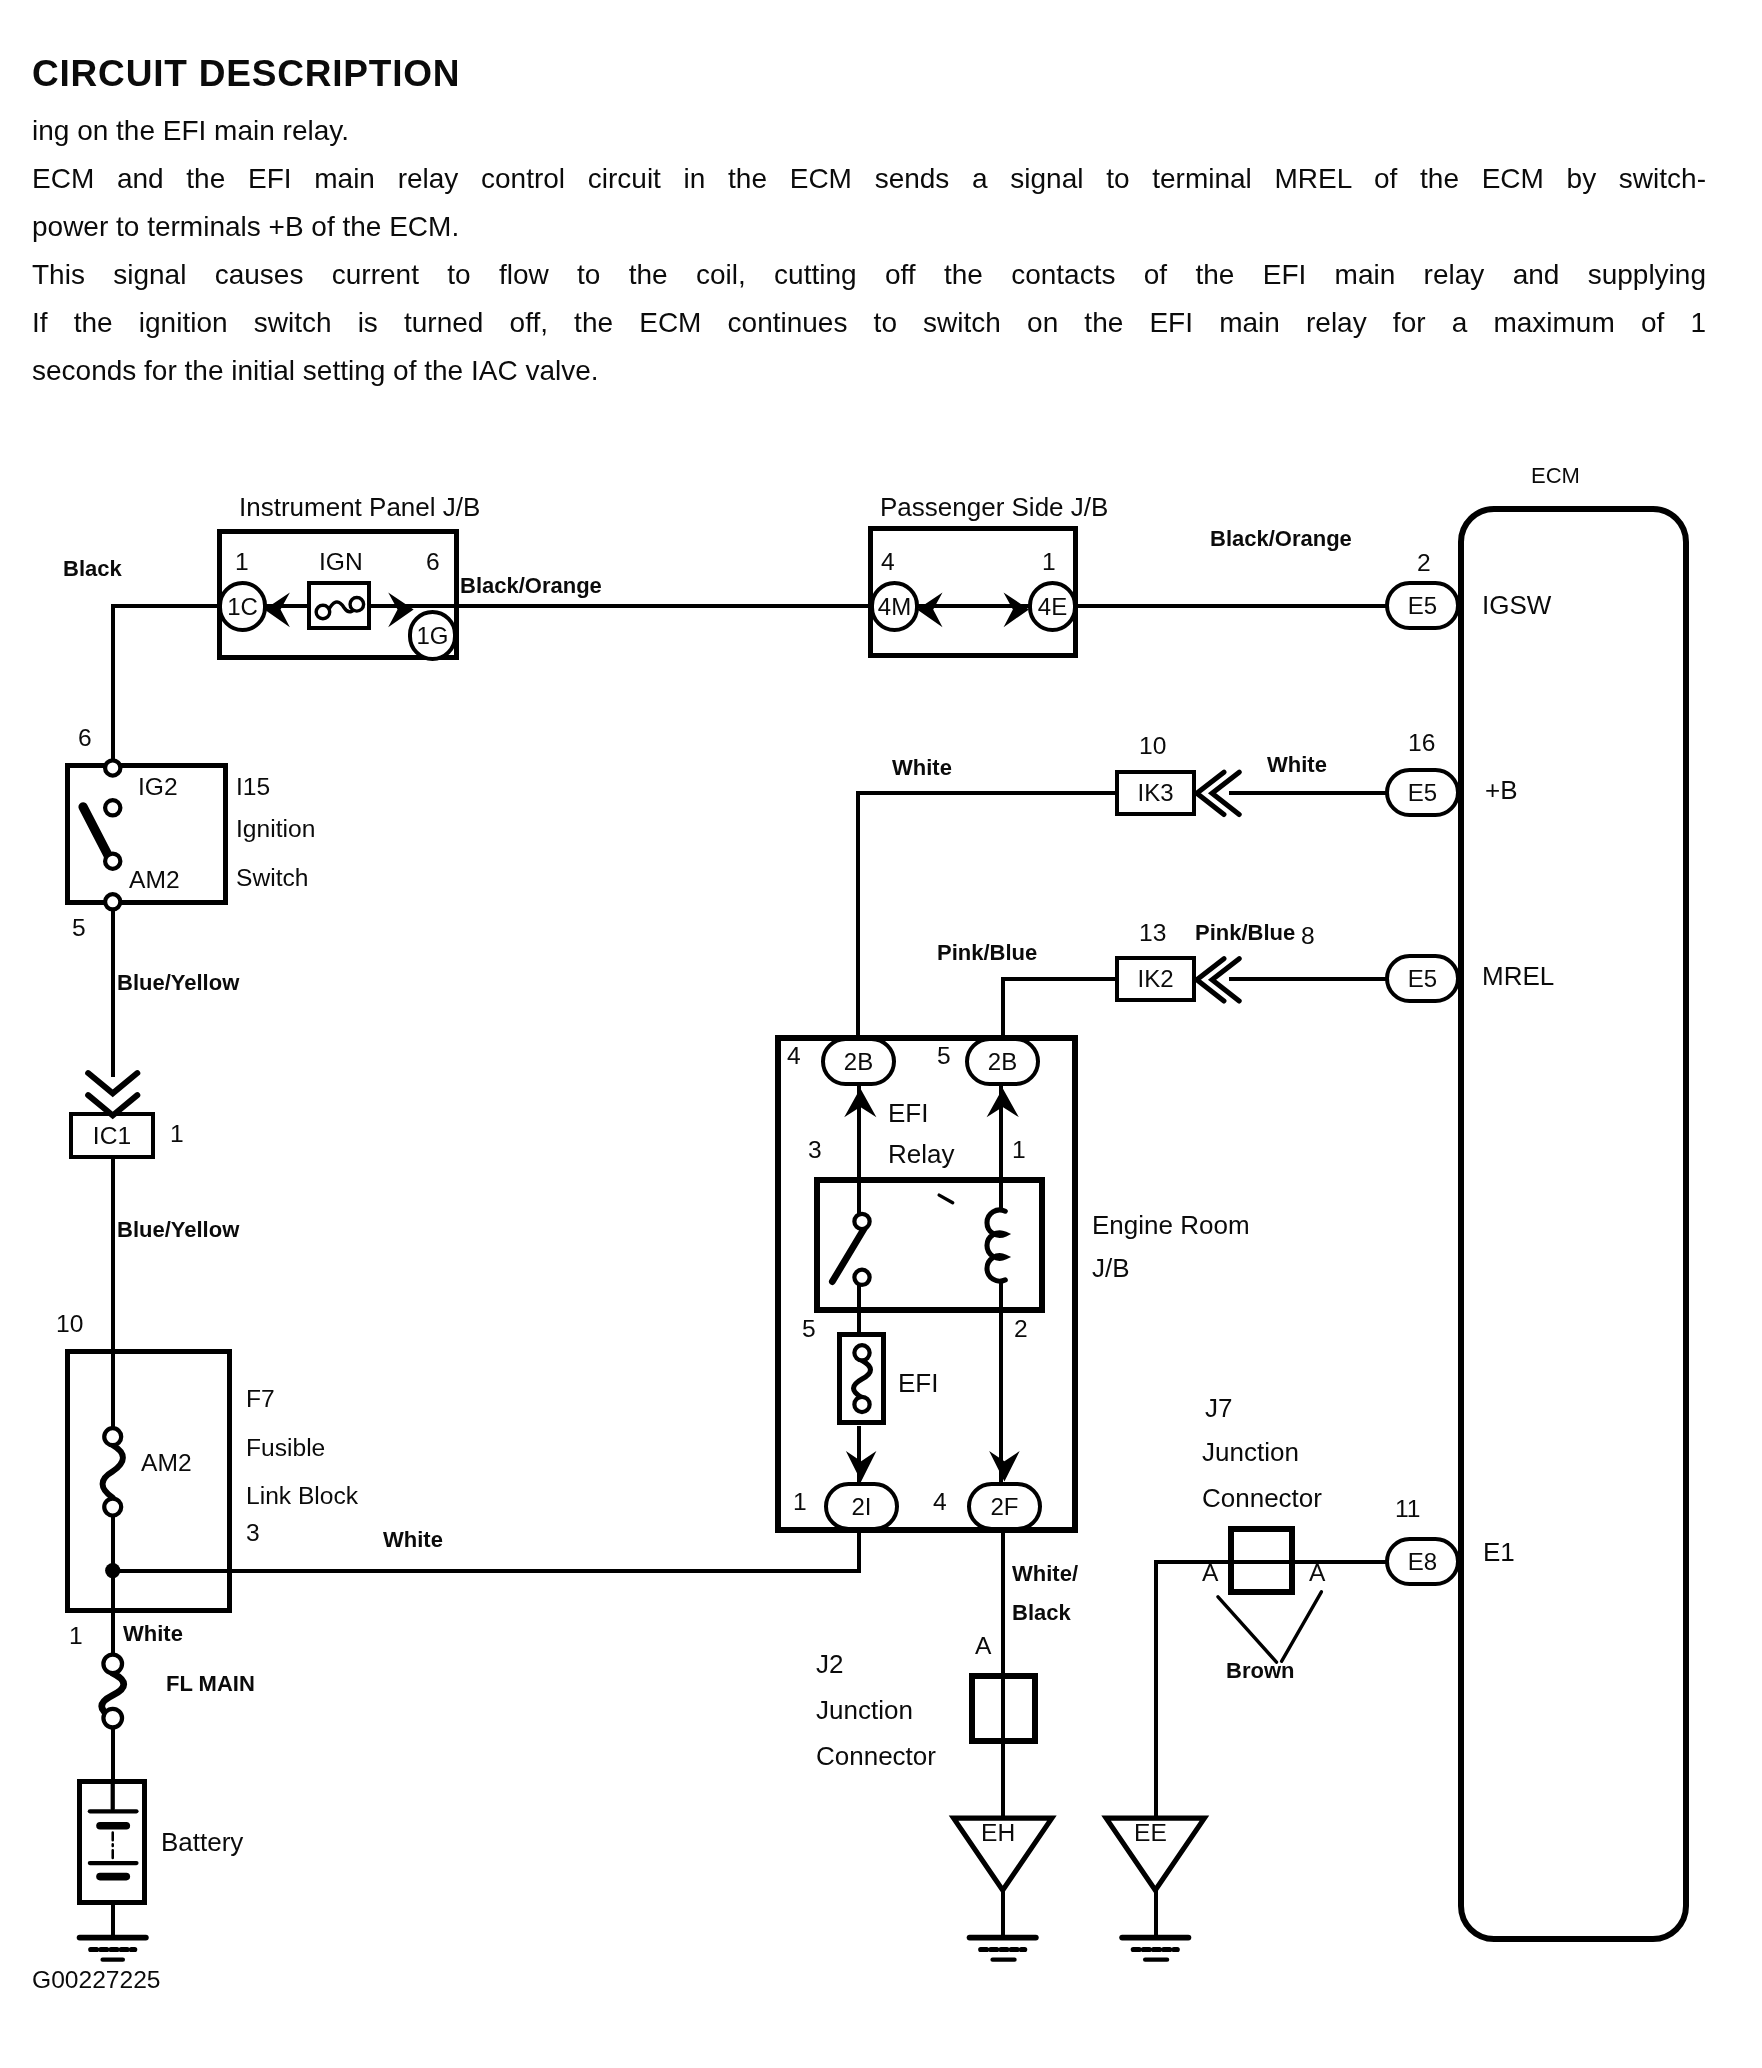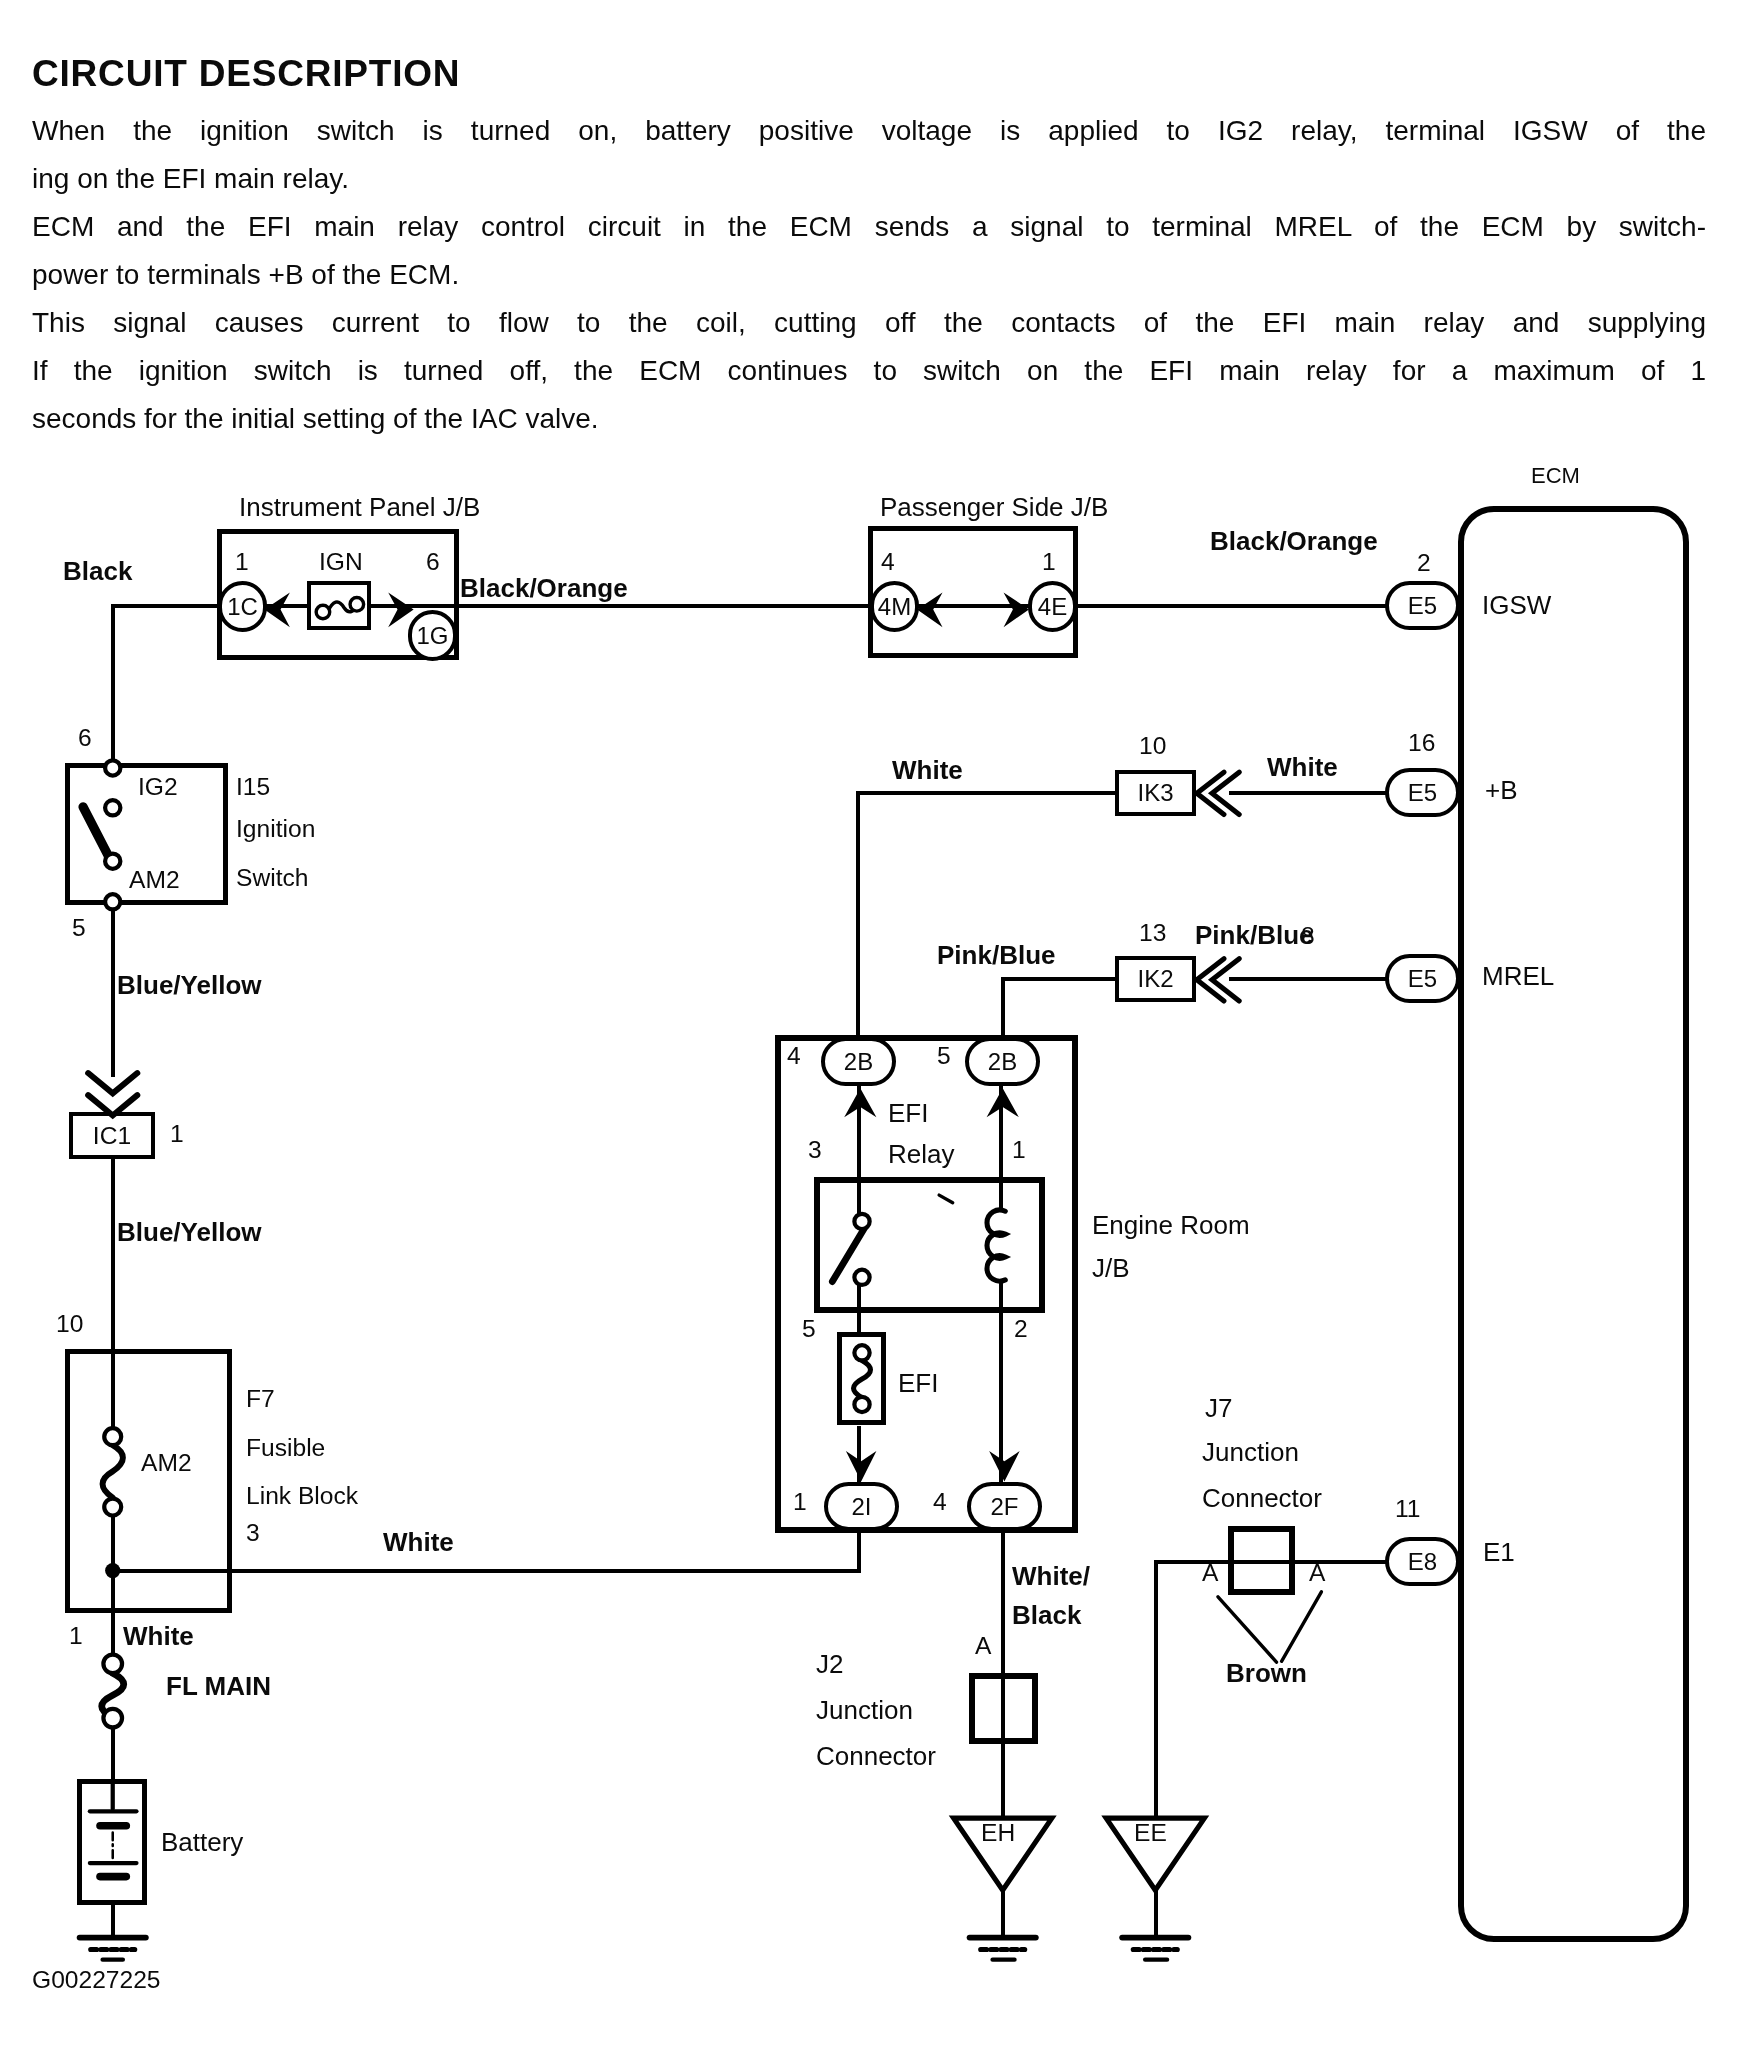--- a/index.html
+++ b/index.html
@@ -9,37 +9,36 @@
     background: #fff; color:#0b0b0b;
     font-family: "Liberation Sans", sans-serif;
     overflow: hidden;
   }
   .title { position:absolute; left:32px; top:53px; font-size:37px; font-weight:bold; letter-spacing:0.8px; }
   .para { position:absolute; left:32px; top:107px; width:1674px; }
   .pline { font-size:28px; line-height:48px; height:48px; white-space:nowrap; }
   .pline.jl { white-space:normal; text-align:justify; text-align-last:justify; }
   .t { position:absolute; font-size:24.6px; white-space:nowrap; color:#0b0b0b; }
   .hd { font-size:26px; }
-  .b { font-weight:bold; font-size:26px;text-align:right; }
+  .b { font-weight:bold; font-size:22px;text-align:right; }
   .wire { position:absolute; background:#000; }
   .box { position:absolute; border:5.1px solid #000; background:transparent; }
   .wbox { background:#fff; display:flex; align-items:center; justify-content:center; }
   .pill { position:absolute; background:#fff; border:4.2px solid #000; border-radius:25.4px;
           display:flex; align-items:center; justify-content:center; font-size:24px; }
   svg { position:absolute; left:0; top:0; }
   svg * { stroke-linecap: round; }
 </style>
 </head>
 <body>
 
 <div id="page">
 
   <div class="title">CIRCUIT DESCRIPTION</div>
   <div class="para">
-    <div class="pline jl">When the ignition switch is turned on, battery positive voltage is applied to IG2 relay, terminal IGSW of the</div>
     <div class="pline">ing on the EFI main relay.</div>
     <div class="pline jl">ECM and the EFI main relay control circuit in the ECM sends a signal to terminal MREL of the ECM by switch-</div>
     <div class="pline">power to terminals +B of the ECM.</div>
     <div class="pline jl">This signal causes current to flow to the coil, cutting off the contacts of the EFI main relay and supplying</div>
     <div class="pline jl">If the ignition switch is turned off, the ECM continues to switch on the EFI main relay for a maximum of 1</div>
     <div class="pline">seconds for the initial setting of the IAC valve.</div>
   </div>
 
   <div class="wire" style="left:111px;top:604px;width:1296px;height:4.2px"></div>
   <div class="wire" style="left:111px;top:604px;width:4.2px;height:163px"></div>

